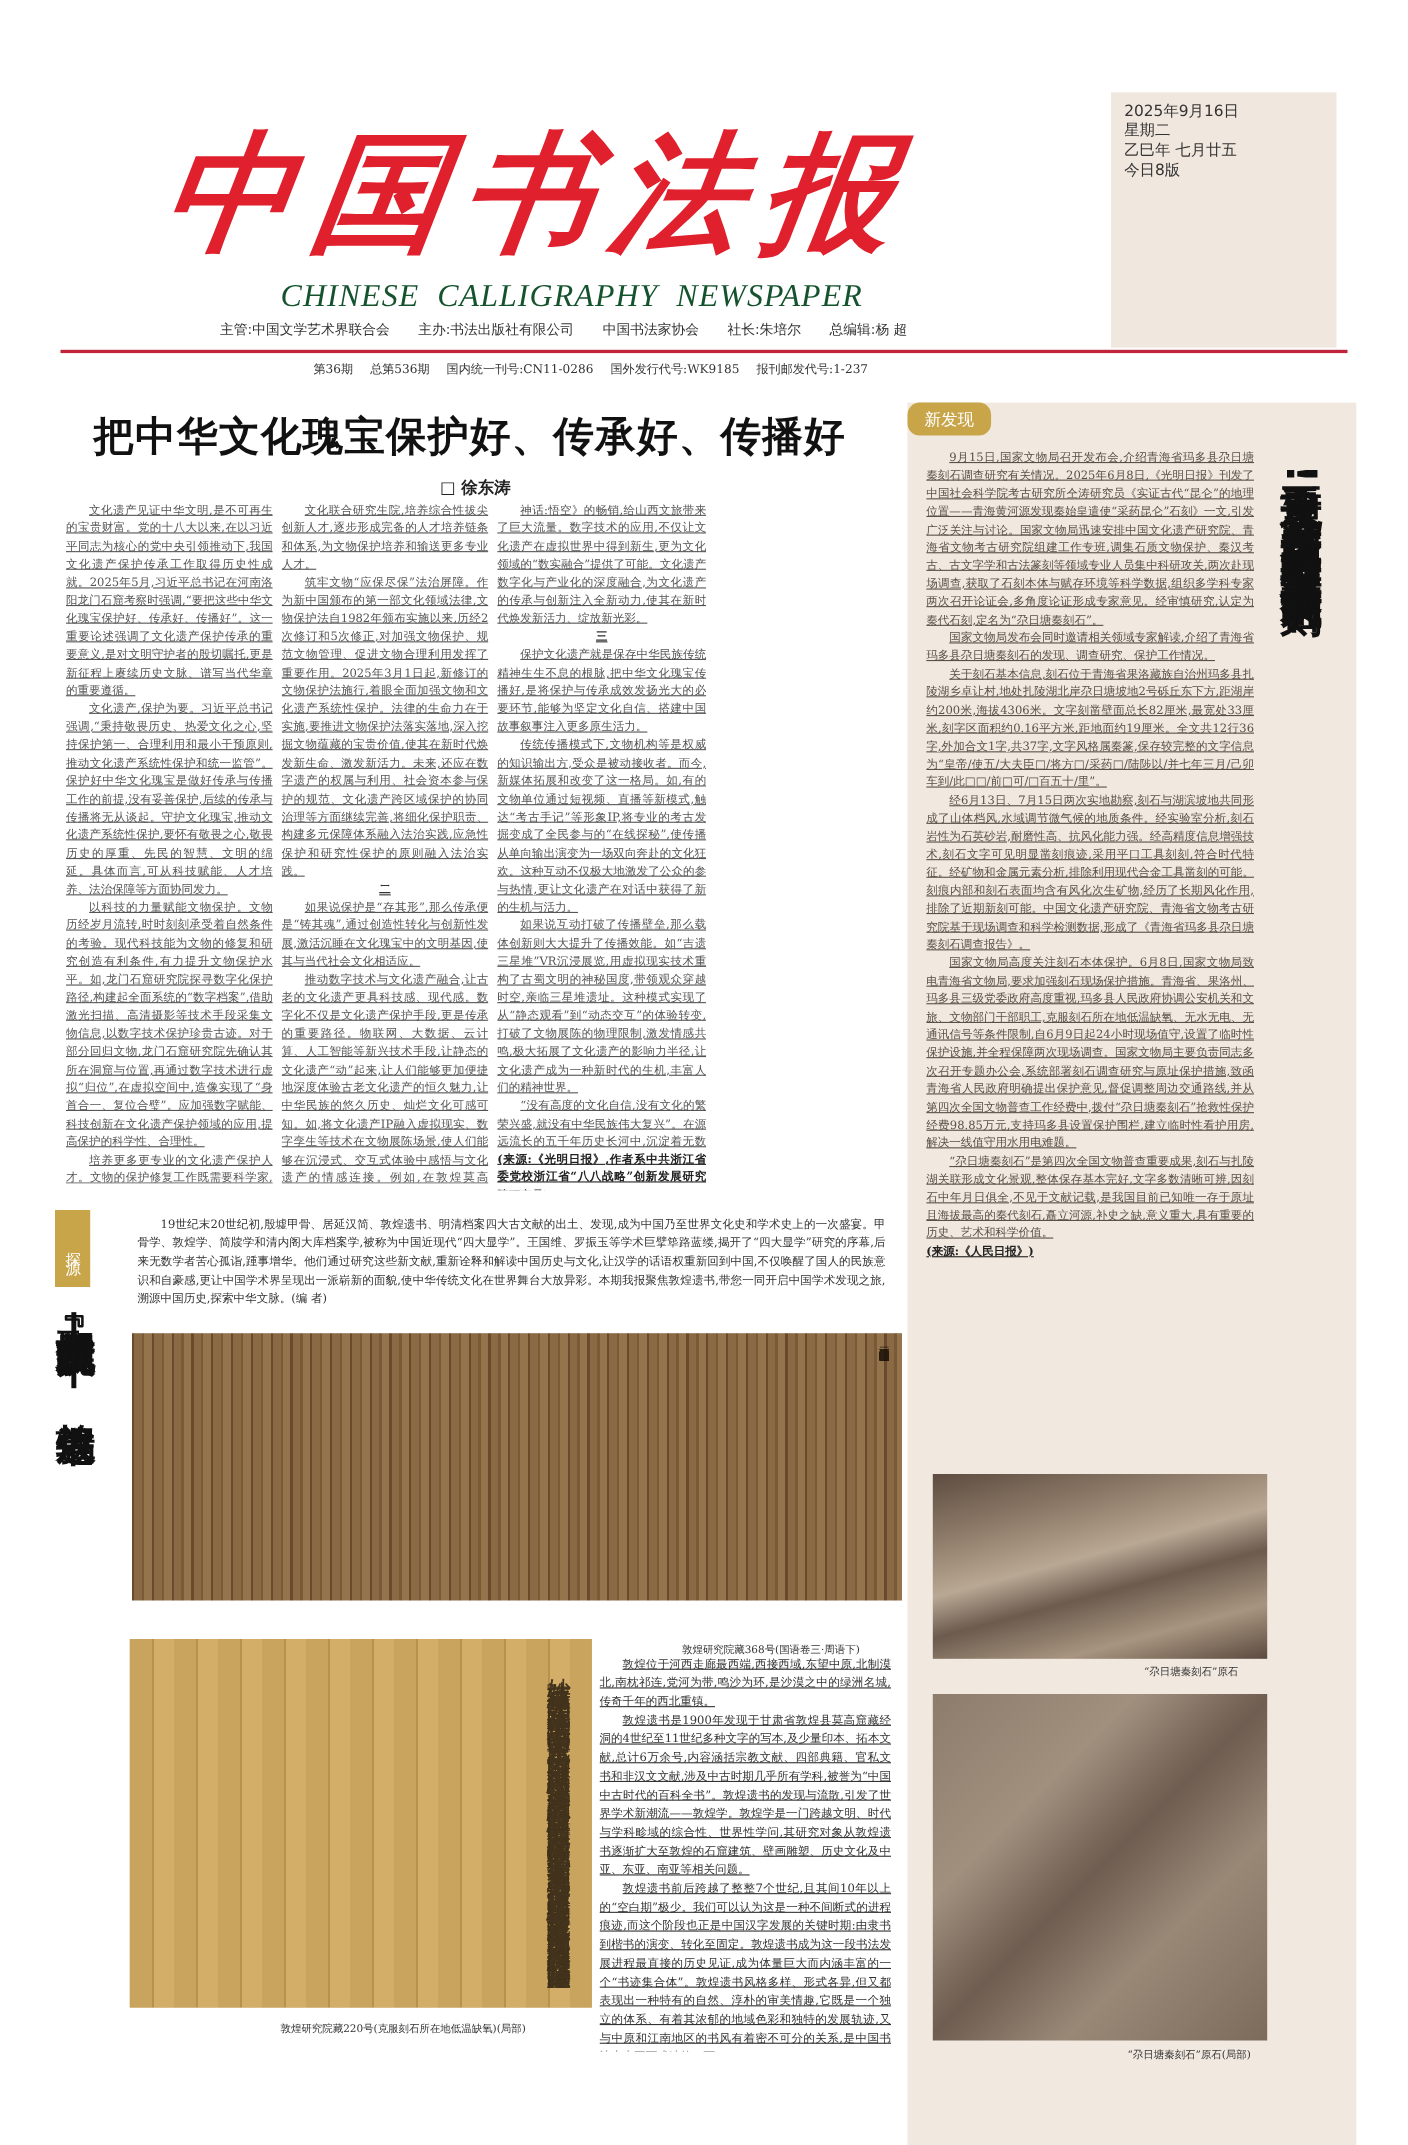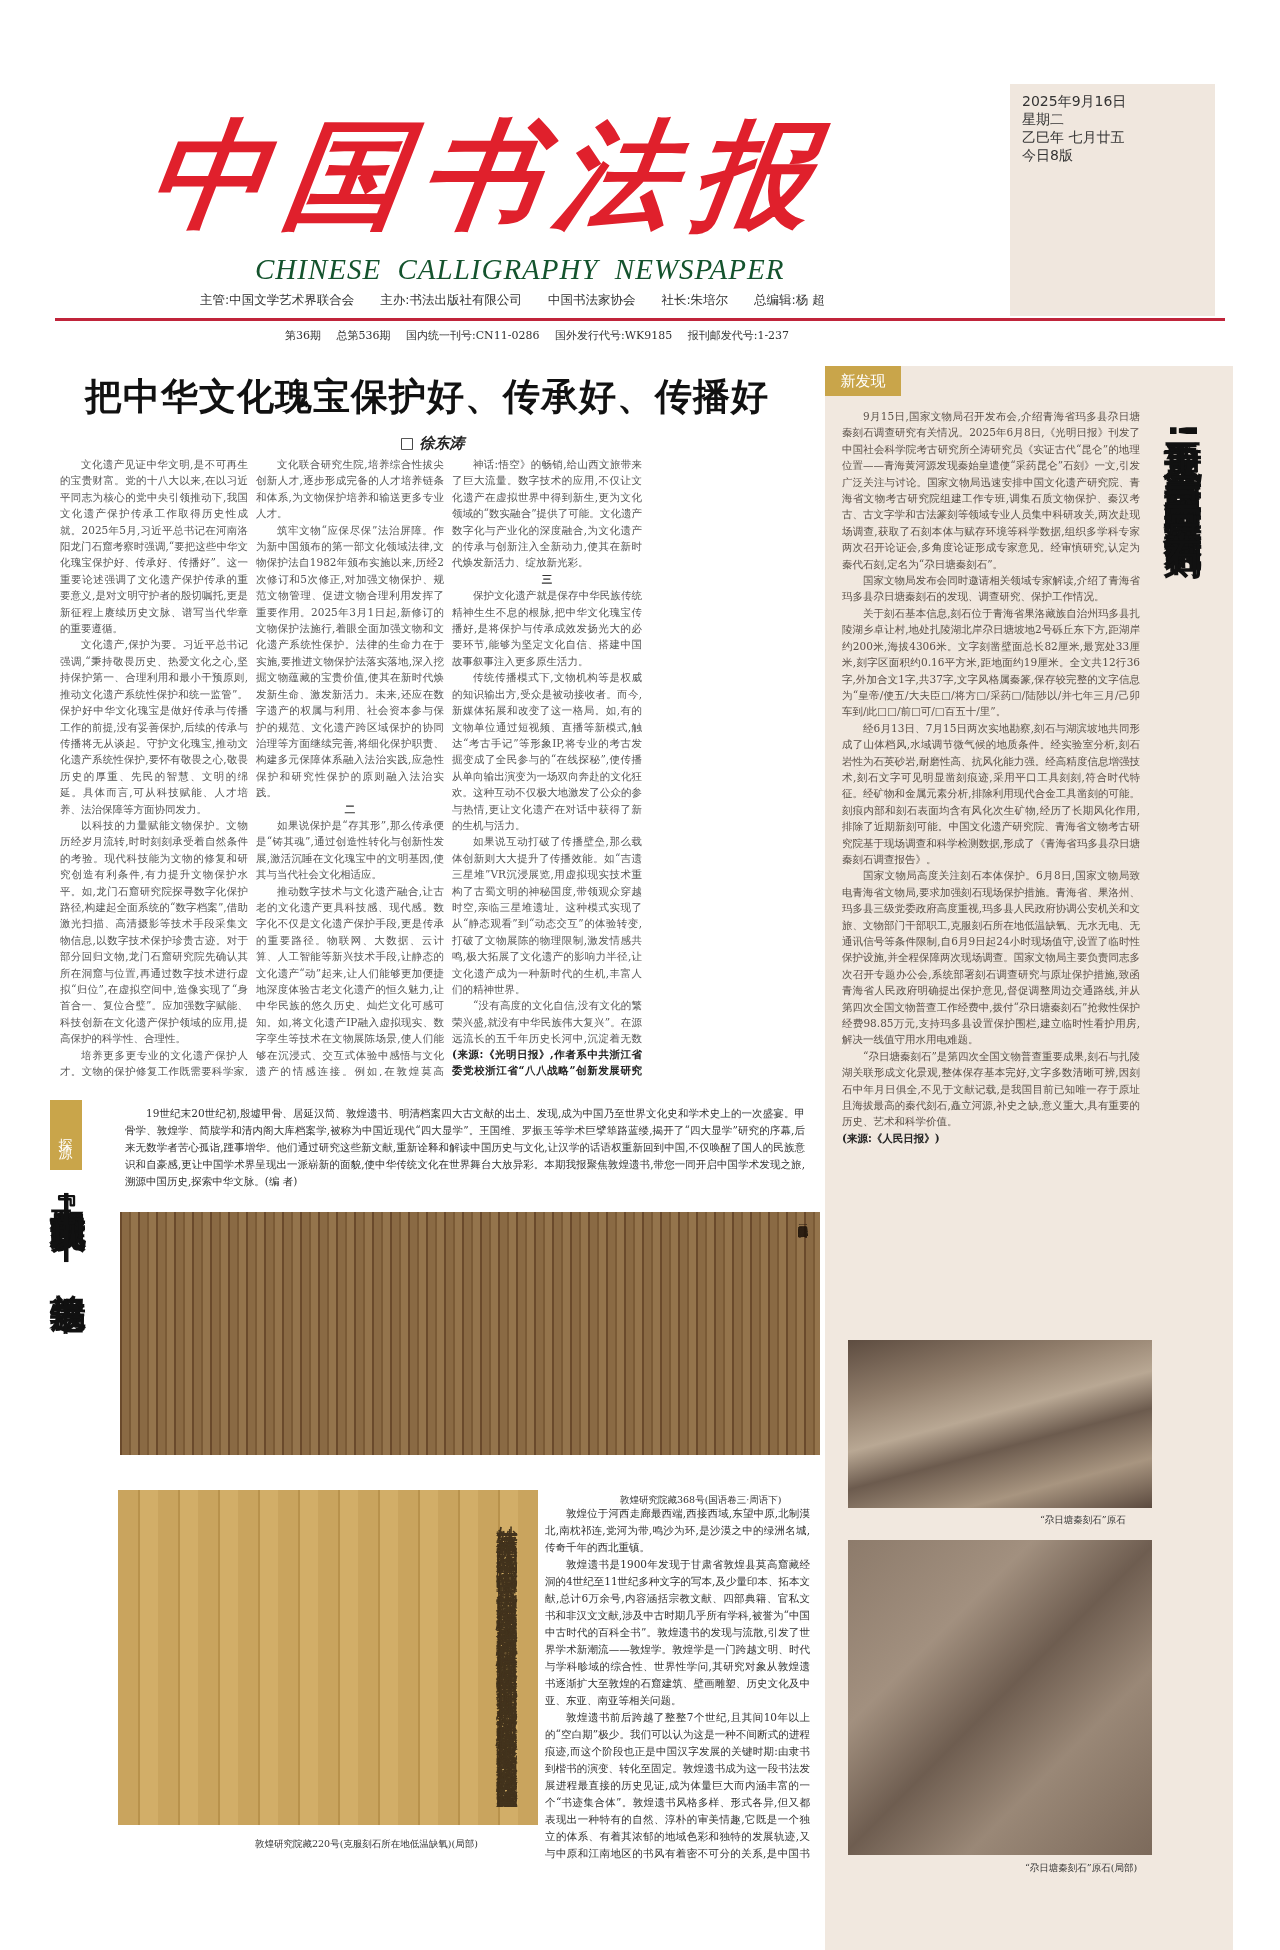--- a/index.html
+++ b/index.html
@@ -13,27 +13,27 @@
   .issue-line { left: 285px; top: 328px; font-family: "DejaVu Serif", serif; font-size: 11px; color: #333; white-space: nowrap; }
   .issue-line span { margin-right: 12px; }
   .datebox { left: 1010px; top: 84px; width: 205px; height: 232px; background: #f0e7de; padding: 8px 12px; font-family: "DejaVu Sans", sans-serif; }
   .datebox .dl { font-size: 14px; color: #333; line-height: 18px; }
   .qr { width: 68px; height: 68px; background: repeating-linear-gradient(45deg,#222 0 3px,#fff 3px 6px), #fff; border: 3px solid #222; position: relative; }
   .qr::after { content: ""; position: absolute; inset: 10px; background: repeating-linear-gradient(-45deg,#222 0 2px,#fff 2px 5px); }
   .qrrow { display: flex; justify-content: space-between; margin-top: 16px; }
   .qrcol { width: 84px; text-align: center; font-size: 8.5px; color: #444; line-height: 12px; }
   .qrcol .qr { margin: 0 auto 4px; }
   .headline { left: 85px; top: 372px; font-family: "DejaVu Sans", sans-serif; font-size: 37px; font-weight: bold; color: #111; letter-spacing: 1px; white-space: nowrap; }
-  .byline { left: 400px; top: 434px; font-family: "DejaVu Sans", sans-serif; font-size: 15px; font-weight: bold; font-style: italic; }
+  .byline { left: 400px; top: 434px; font-family: "DejaVu Sans", sans-serif; font-size: 15px; font-weight: bold; }
   .col { font-family: "DejaVu Serif", serif; font-size: 10.5px; line-height: 16.4px; color: #555; text-align: justify; overflow: hidden; }
-  .col p { text-indent: 2em; }
+  .col p { text-indent: 2em; text-decoration: underline; }
   .col .sec { text-align: center; text-indent: 0; font-weight: bold; color: #333; }
   .col .src { font-weight: bold; color: #222; text-indent: 0; }
   .sidebar { left: 825px; top: 366px; width: 408px; height: 1587px; background: #f1e8df; }
-  .tag-new { left: 825px; top: 366px; width: 76px; height: 30px; background: #c9a54a; color: #fff; font-family: "DejaVu Sans", sans-serif; font-size: 15px; line-height: 30px; text-align: center; }
+  .tag-new { left: 825px; top: 366px; width: 76px; height: 30px; background: #c9a54a; color: #fff; font-family: "DejaVu Sans", sans-serif; font-size: 15px; line-height: 30px; text-align: center; border-radius: 11px; }
   .vert-title { writing-mode: vertical-rl; font-family: "DejaVu Sans", sans-serif; font-weight: bold; color: #111; letter-spacing: 3px; }
   .photo { background: #7a6a5c; overflow: hidden; }
   .rock1 { background: linear-gradient(165deg,#5d4c40 0%,#8f7c6a 25%,#b9a894 45%,#6c5b4e 60%,#a89580 80%,#5b4a3f 100%); }
   .rock2 { background: linear-gradient(135deg,#8d7b6b 0%,#a2907f 30%,#6e5d50 50%,#9a8877 70%,#7c6a5b 100%); }
   .caption { font-family: "DejaVu Serif", serif; font-size: 9.5px; color: #333; }
   .tag-tan { left: 50px; top: 1100px; width: 32px; height: 70px; background: #c9a54a; color: #fff; font-family: "DejaVu Sans", sans-serif; font-size: 14px; writing-mode: vertical-rl; text-align: center; line-height: 32px; letter-spacing: 8px; }
   .intro { left: 125px; top: 1105px; width: 680px; font-family: "DejaVu Serif", serif; font-size: 10.5px; line-height: 17px; color: #333; text-align: justify; text-indent: 2em; }
   .scroll1 { left: 120px; top: 1212px; width: 700px; height: 243px; background: repeating-linear-gradient(90deg,#6a4a2c 0 2px,#8a6a44 2px 9px,#7a5a36 9px 11px,#94744c 11px 18px); }
   .scroll2 { left: 118px; top: 1490px; width: 420px; height: 335px; background: repeating-linear-gradient(90deg,#c9a45e 0 20px,#b8924c 20px 22px,#d2ae68 22px 40px), #c9a45e; }
   .scroll-text { position: absolute; inset: 18px; color: #2a1e10; font-family: "DejaVu Serif", serif; font-size: 22px; line-height: 25px; writing-mode: vertical-rl; overflow: hidden; opacity: 0.85; letter-spacing: 2px; }

